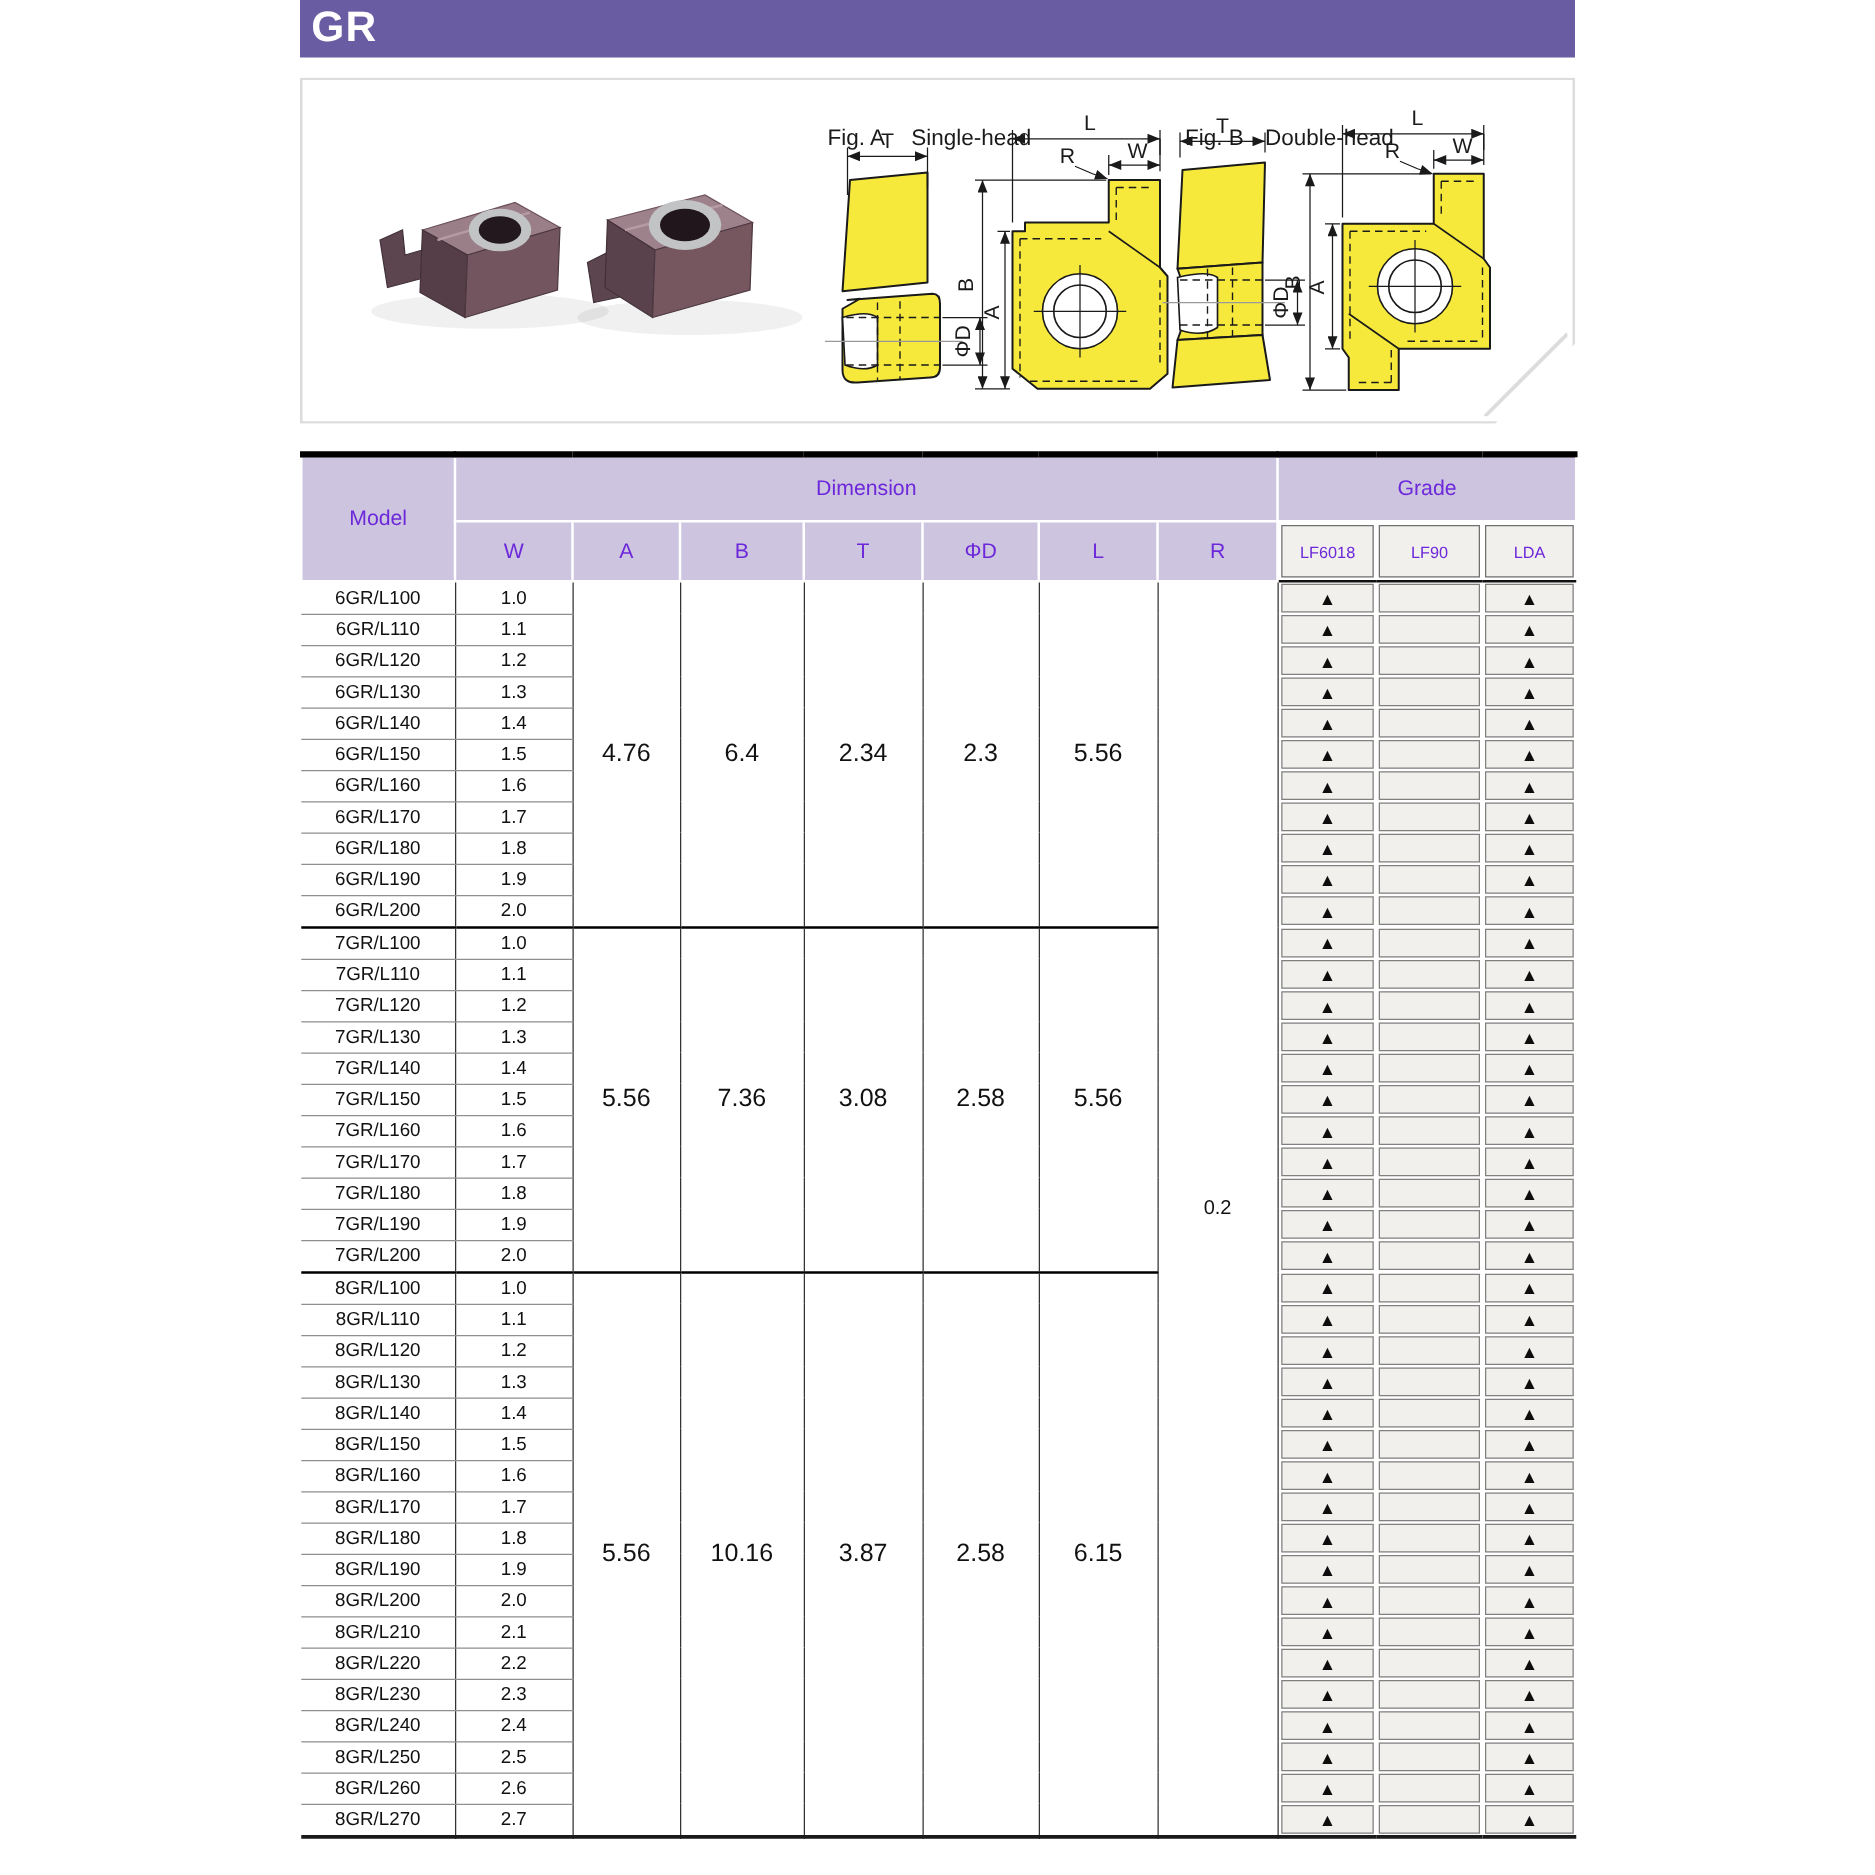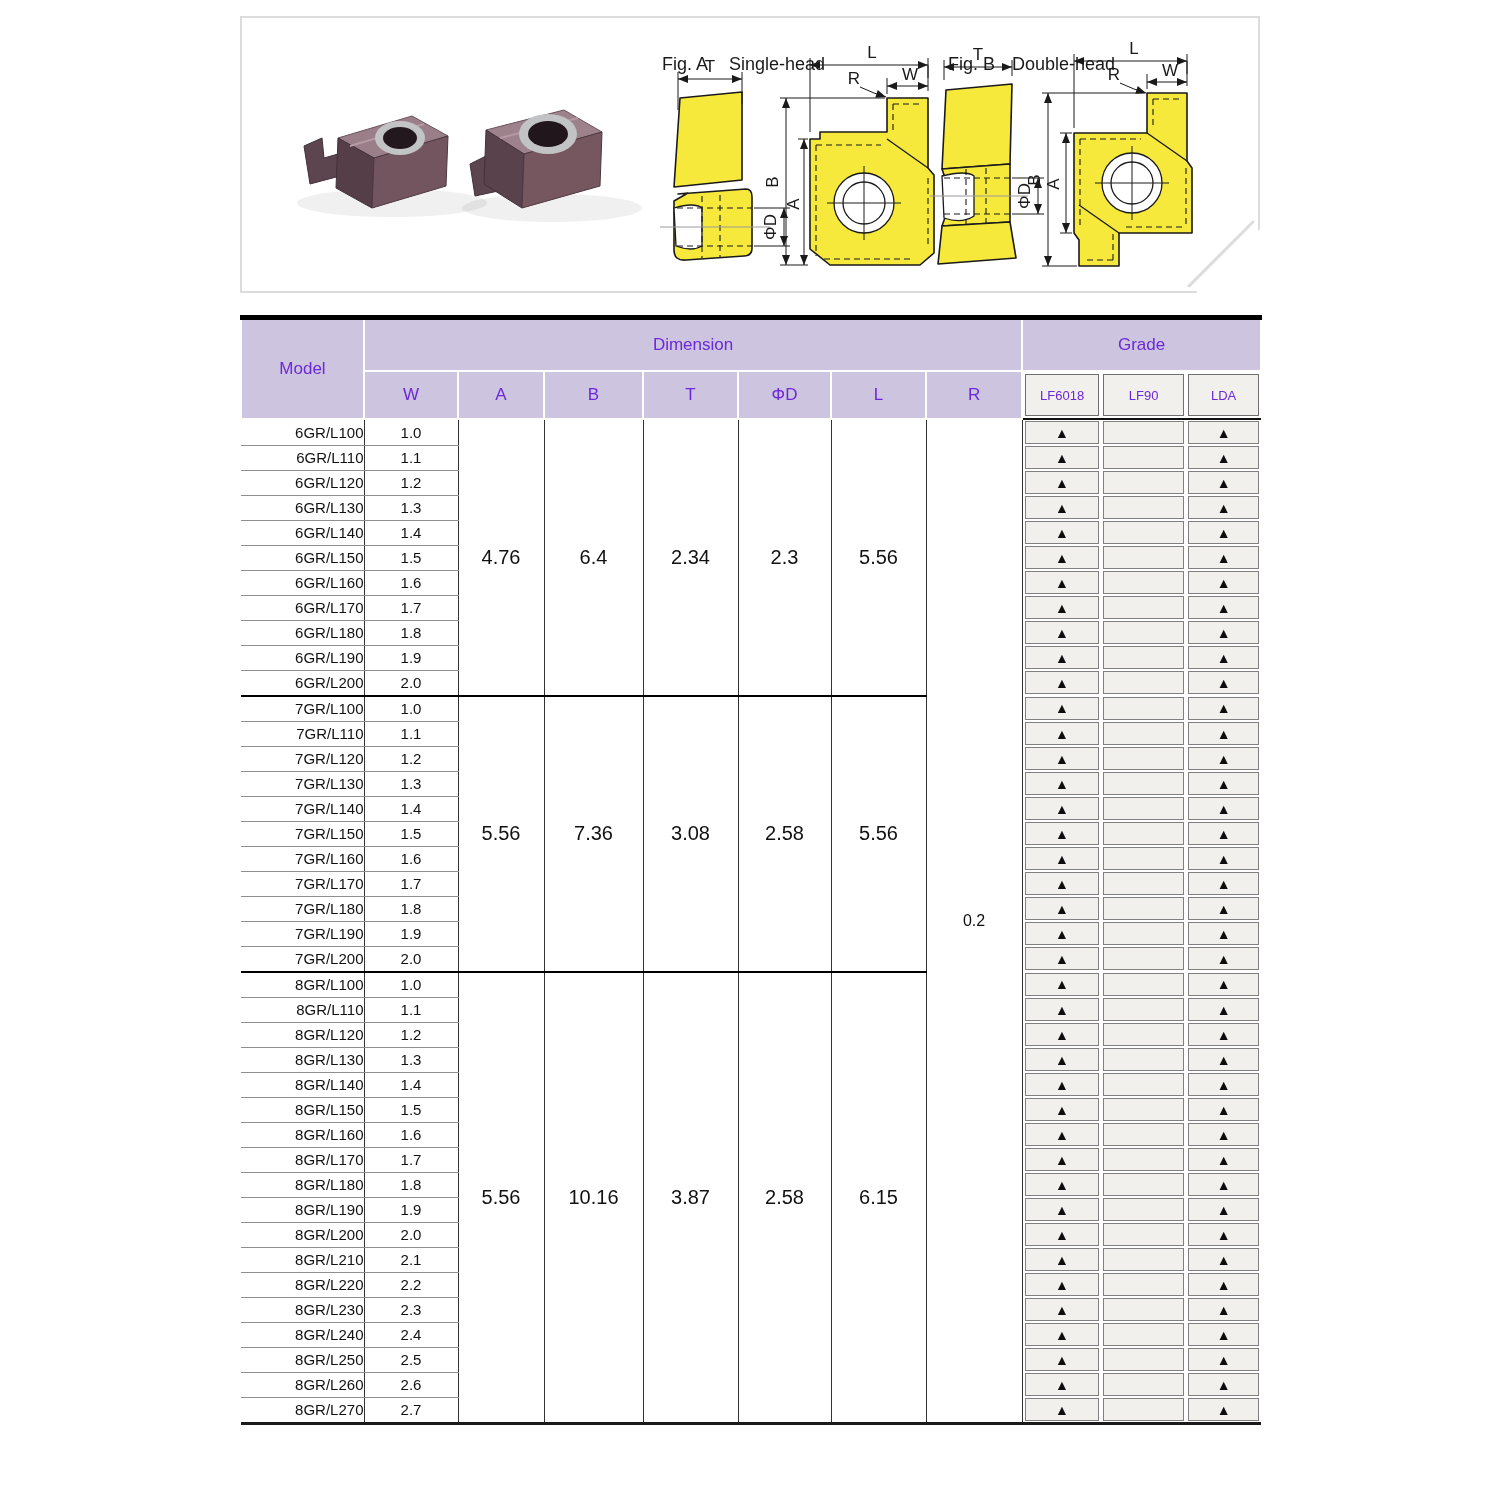--- a/index.html
+++ b/index.html
@@ -14,21 +14,21 @@
 
   table.spec{margin-top:22px;width:1020px;border-collapse:collapse;table-layout:fixed;
              border-top:5px solid #000;border-bottom:3px solid #1a1a1a;}
   thead th{background:#cdc5e0;font-weight:normal;border:2px solid #fff;font-size:17px;color:#6d28d9;}
   thead tr.h1 th{height:48px;}
   thead tr.h2 th{height:44px;}
   thead th.g-sub{background:#fff;border:0;padding:0;}
   .hdr-box{margin:2px 2px;border:1px solid #6f6f6f;background:#f2f0ec;height:40px;
            display:flex;align-items:center;justify-content:center;font-size:13px;}
   tbody td{height:24px;padding:0;text-align:center;font-size:15px;vertical-align:middle;}
-  td.c-model{border-right:1px solid #333;border-bottom:1px solid #8f8f8f;text-align:right;}
+  td.c-model{border-right:1px solid #333;border-bottom:1px solid #8f8f8f;}
   td.c-w{border-right:1px solid #333;border-bottom:1px solid #8f8f8f;}
   td.c-dim{border-right:1px solid #333;font-size:20px;}
   td.c-r{border-right:1px solid #333;font-size:16px;}
   tbody tr.group-start td.c-model,
   tbody tr.group-start td.c-w,
   tbody tr.group-start td.c-dim{border-top:2px solid #000;}
   tbody tr:first-child td{border-top:2px solid #111;}
   td.c-grade{padding:0;}
   .grade-box{margin:1px 2px;border:1px solid #808080;background:#f2f0ec;height:21px;
              display:flex;align-items:center;justify-content:center;font-size:14px;color:#0d0d0d;line-height:1;}
@@ -42,20 +42,21 @@
   .cl{stroke:#9a9a9a;stroke-width:1;fill:none;}
   .dimtxt{font-size:17px;fill:#1a1a1a;}
   .figtxt{font-size:18px;fill:#1a1a1a;}
 </style>
 </head>
 <body>
 
 <div class="content">
 
 
+  <div class="banner">GR</div>
 
   <div class="panel">
     <svg width="1012" height="269" viewBox="0 0 1012 269">
       <defs>
         <marker id="arr" viewBox="0 0 10 8" refX="10" refY="4" markerWidth="11" markerHeight="8" orient="auto-start-reverse">
           <path d="M0,0 L10,4 L0,8 Z" fill="#1a1a1a"></path>
         </marker>
       </defs>
 
       <g>

